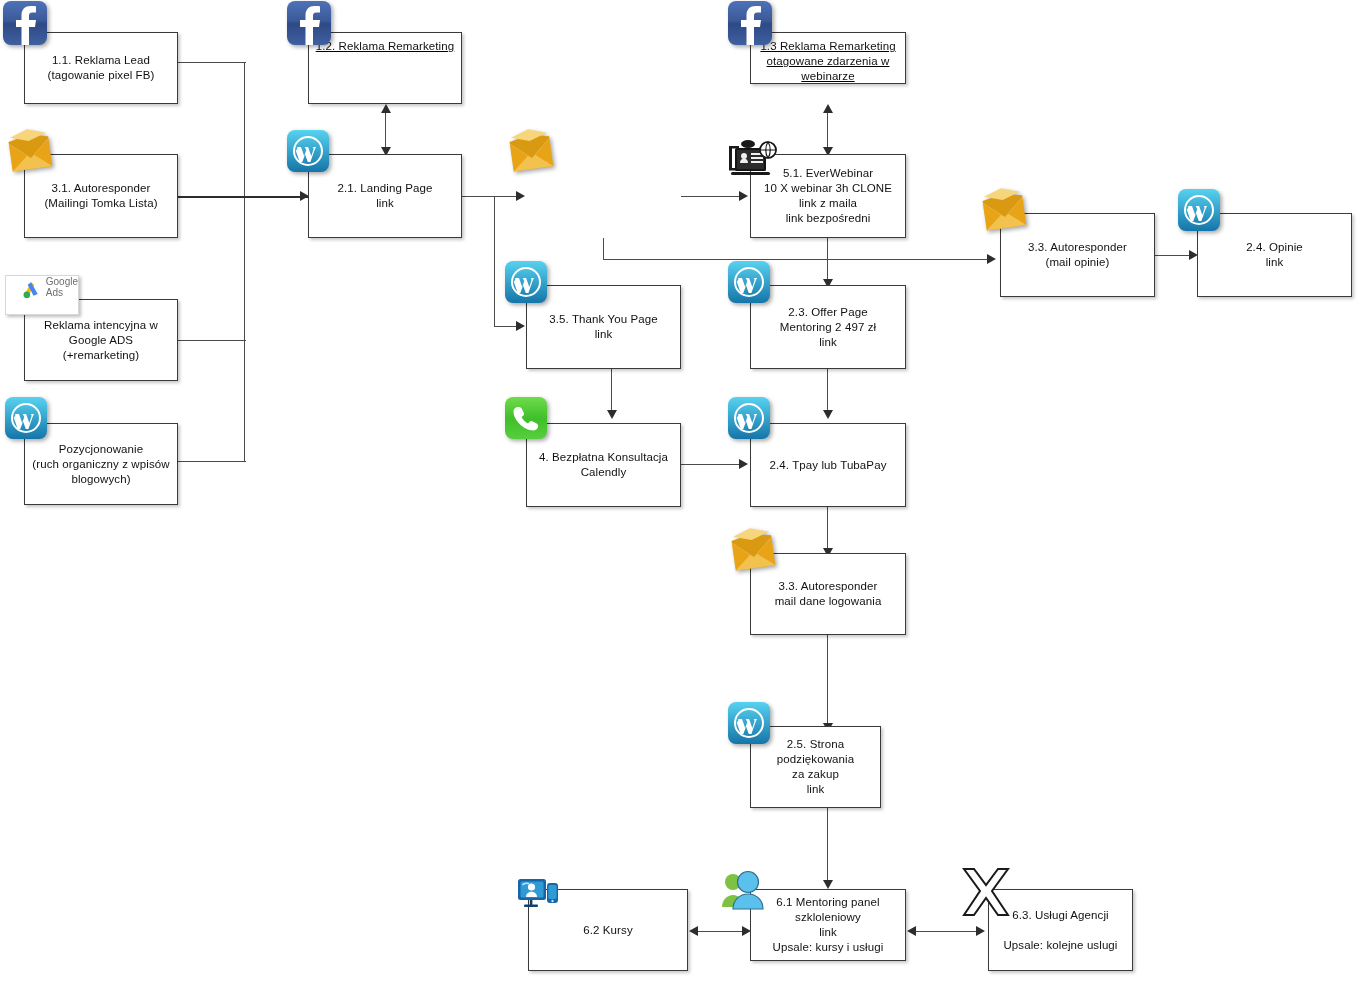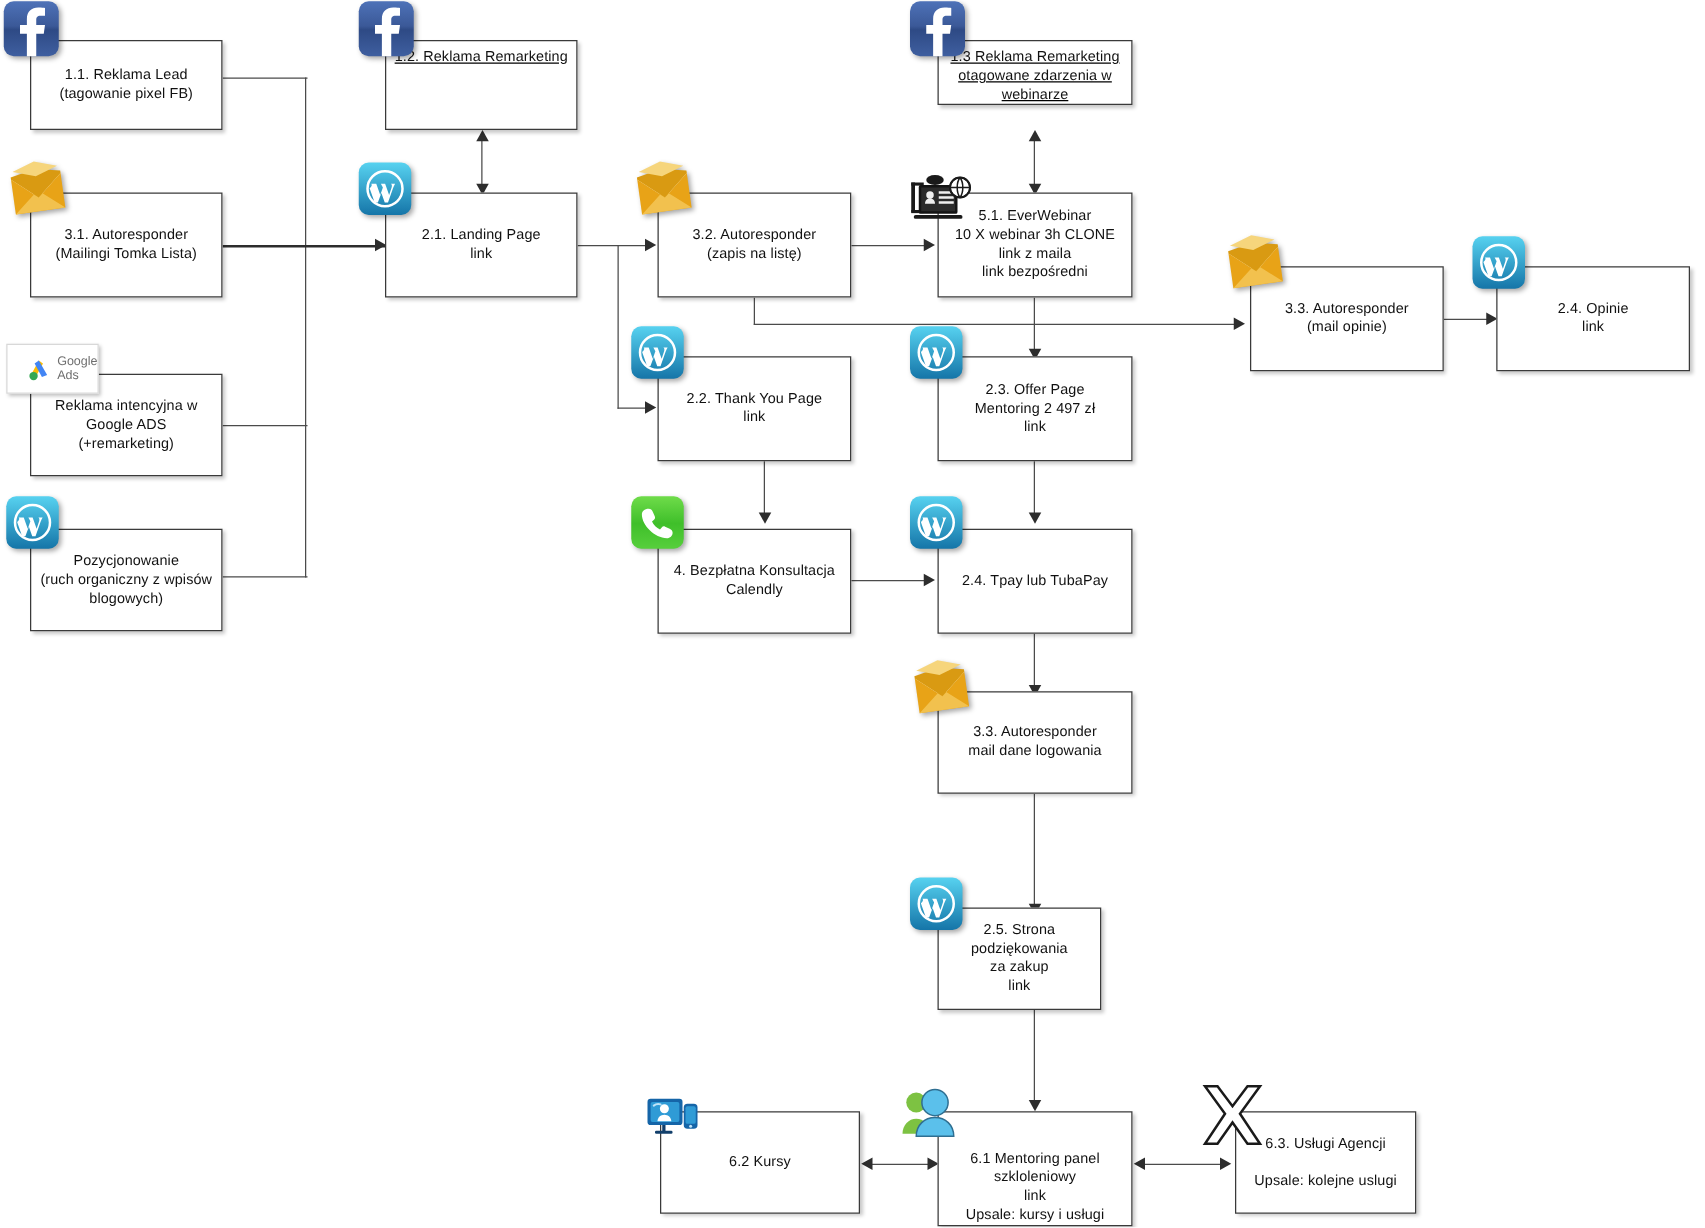--- a/index.html
+++ b/index.html
@@ -58,21 +58,21 @@
 
   .ic-shadow{filter:drop-shadow(2px 2px 2px rgba(0,0,0,0.35));}
 
   
   .gads{
     position:absolute;z-index:6;
     width:74px;height:40px;
     background:#ffffff;
     border:1px solid #d8d8d8;
     box-shadow:2px 2px 3px rgba(0,0,0,0.25);
-    display:flex;align-items:center;gap:3px;
+    display:flex;align-items:flex-start;gap:3px;
     padding-left:15px;
     box-sizing:border-box;
   }
   .gads .gtxt{
     font-size:10px;line-height:11px;color:#6e6e6e;
     font-family:"Liberation Sans", sans-serif;
   }
 </style>
 </head>
 <body>
@@ -173,44 +173,40 @@
     <span class="label">Reklama intencyjna w
 Google ADS
 (+remarketing)</span>
   </div>
 
   <div class="node" style="left:308px;top:154px;width:154px;height:84px;">
     <span class="label">2.1. Landing Page
 link</span>
   </div>
 
-  <div class="node" style="left:526px;top:154px;width:155px;height:84px;">
-    <span class="label">3.2. Autoresponder
-(zapis na listę)</span>
-  </div>
 
   <div class="node" style="left:750px;top:154px;width:156px;height:84px;align-items:center;">
     <span class="label">5.1. EverWebinar
 10 X webinar 3h CLONE
 link z maila
 link bezpośredni</span>
   </div>
 
   <div class="node" style="left:1000px;top:213px;width:155px;height:84px;">
     <span class="label">3.3. Autoresponder
 (mail opinie)</span>
   </div>
 
   <div class="node" style="left:1197px;top:213px;width:155px;height:84px;">
     <span class="label">2.4. Opinie
 link</span>
   </div>
 
   <div class="node" style="left:526px;top:285px;width:155px;height:84px;">
-    <span class="label">2.2. Thank You Page
+    <span class="label">3.5. Thank You Page
 link</span>
   </div>
 
   <div class="node" style="left:750px;top:285px;width:156px;height:84px;">
     <span class="label">2.3. Offer Page
 Mentoring 2 497 zł
 link</span>
   </div>
 
   <div class="node" style="left:526px;top:423px;width:155px;height:84px;">
@@ -230,21 +226,21 @@
   <div class="node" style="left:750px;top:726px;width:131px;height:82px;">
     <span class="label">2.5. Strona podziękowania
 za zakup
 link</span>
   </div>
 
   <div class="node" style="left:528px;top:889px;width:160px;height:82px;">
     <span class="label">6.2 Kursy</span>
   </div>
 
-  <div class="node" style="left:750px;top:889px;width:156px;height:92px;align-items:flex-end;">
+  <div class="node" style="left:750px;top:889px;width:156px;height:72px;">
     <span class="label">6.1 Mentoring panel
 szkloleniowy
 link
 Upsale: kursy i usługi</span>
   </div>
 
   <div class="node" style="left:988px;top:889px;width:145px;height:82px;">
     <span class="label">6.3. Usługi Agencji
 
 Upsale: kolejne uslugi</span>

